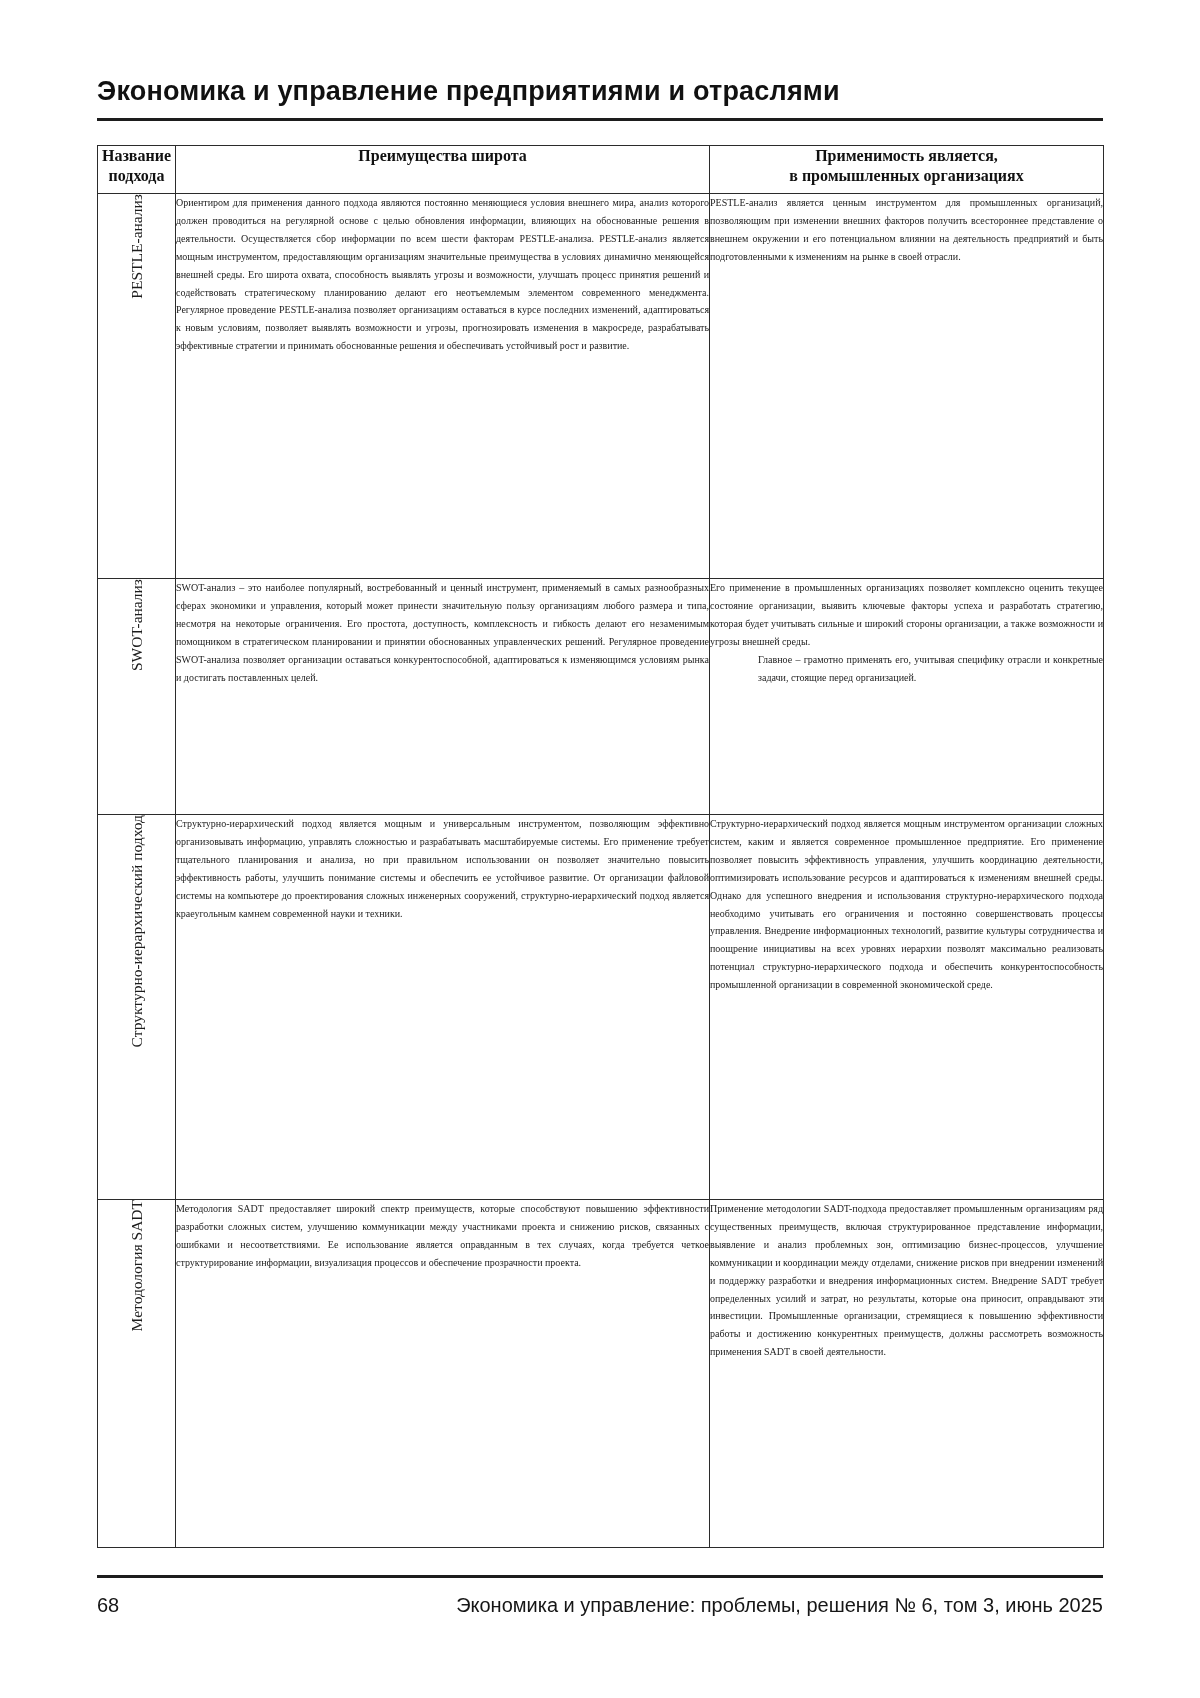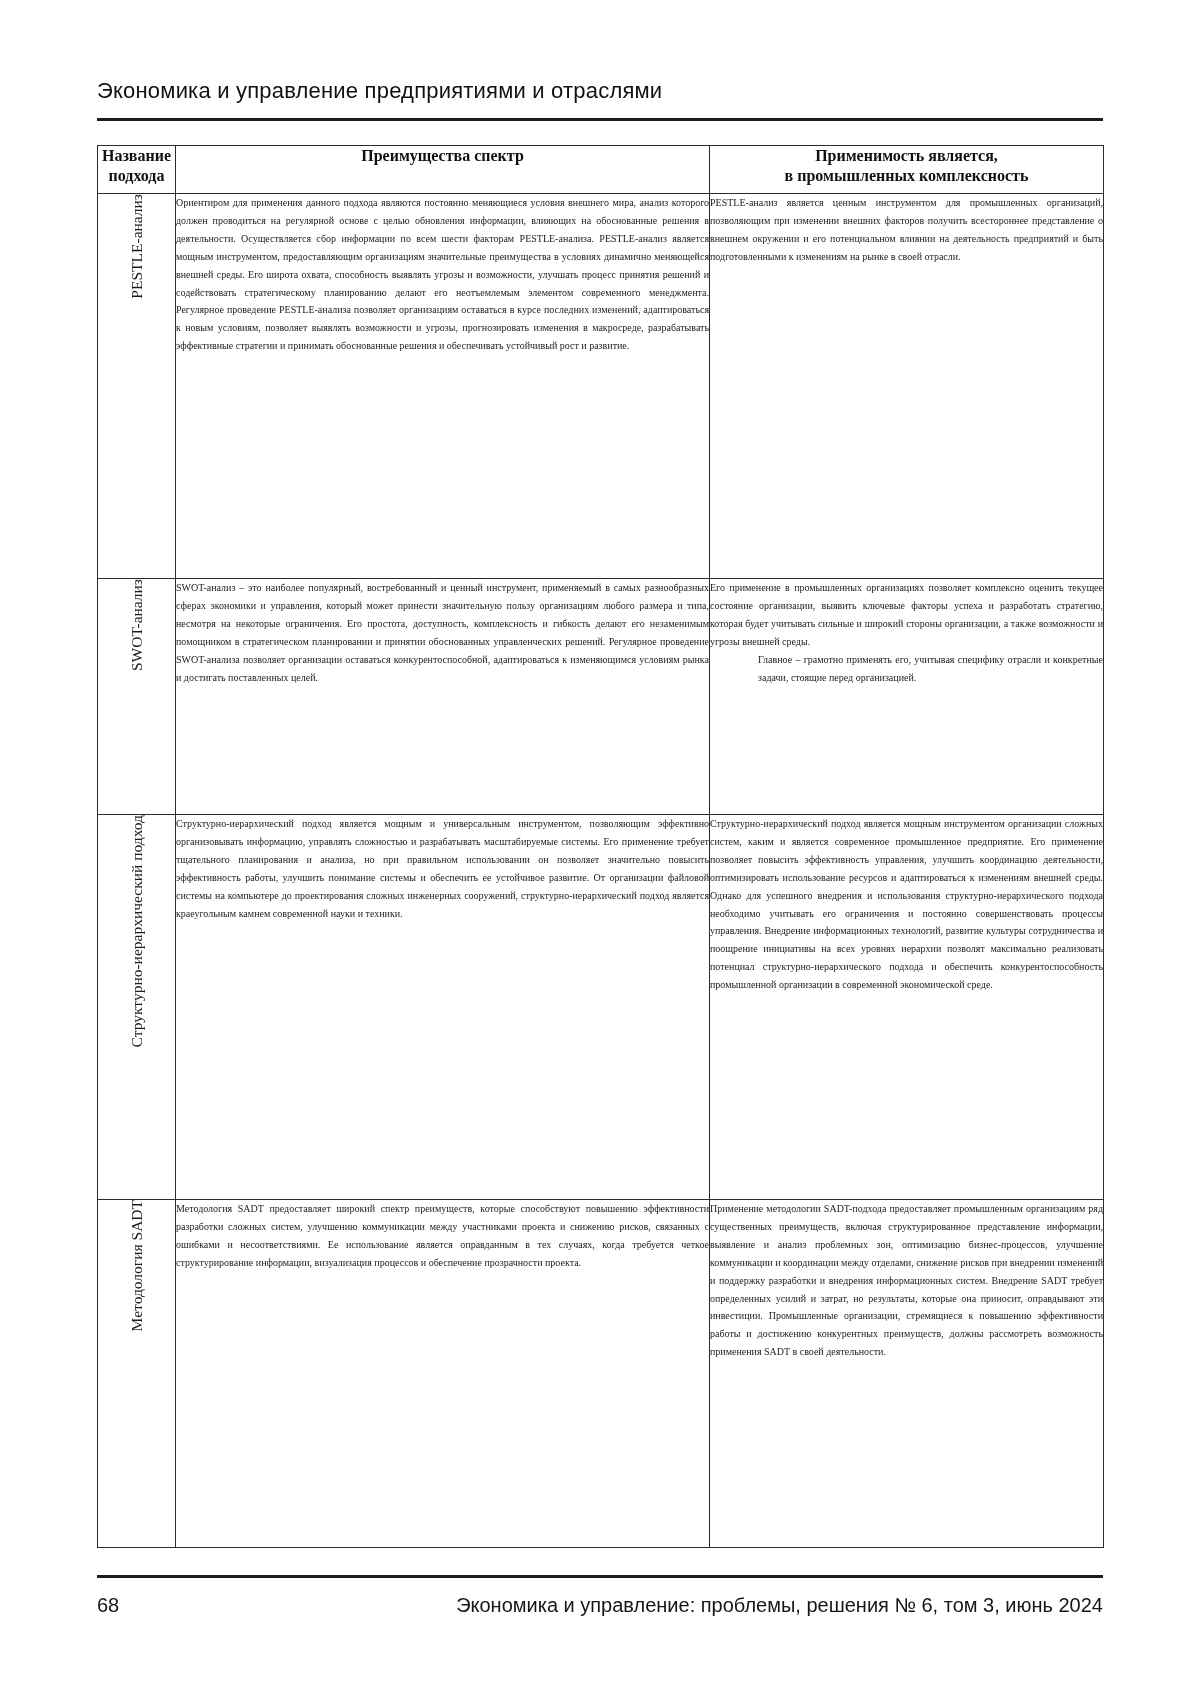--- a/index.html
+++ b/index.html
@@ -14,22 +14,22 @@
     font-family: "Liberation Serif", serif;
     color: #1c1c1c;
   }
   .content {
     width: 1006px;
     margin: 0 auto;
   }
   .running-head {
     margin-top: 76px;
     font-family: "Liberation Sans", sans-serif;
-    font-weight: normal;
-    font-size: 22px;
+    font-weight: bold;
+    font-size: 27px;
     line-height: 30px;
     letter-spacing: 0.2px;
     color: #111;
   }
   .head-rule {
     margin-top: 12px;
     height: 3px;
     background: #1d1d1d;
   }
   table.approaches {
@@ -114,24 +114,24 @@
 
   <table class="approaches">
     <colgroup>
       <col style="width:78px">
       <col style="width:534px">
       <col style="width:394px">
     </colgroup>
     <tbody>
         <tr class="hdr">
       <th class="hcell">Название подхода</th>
-      <th class="hcell">Преимущества спектр</th>
+      <th class="hcell">Преимущества широта</th>
       <th class="hcell">
         <div>Применимость является,</div>
-        <div>в промышленных комплексность</div>
+        <div>в промышленных организациях</div>
       </th>
     </tr>
 
     <tr class="r1">
       <td class="labelcell">
         <div class="vlabel">PESTLE-анализ</div>
       </td>
       <td class="bodycell">
         <p>Ориентиром для применения данного подхода являются постоянно меняющиеся условия внешнего мира, анализ которого должен проводиться на регулярной основе с целью обновления информации, влияющих на обоснованные решения в деятельности. Осуществляется сбор информации по всем шести факторам PESTLE-анализа. PESTLE-анализ является мощным инструментом, предоставляющим организациям значительные преимущества в условиях динамично меняющейся внешней среды. Его широта охвата, способность выявлять угрозы и возможности, улучшать процесс принятия решений и содействовать стратегическому планированию делают его неотъемлемым элементом современного менеджмента. Регулярное проведение PESTLE-анализа позволяет организациям оставаться в курсе последних изменений, адаптироваться к новым условиям, позволяет выявлять возможности и угрозы, прогнозировать изменения в макросреде, разрабатывать эффективные стратегии и принимать обоснованные решения и обеспечивать устойчивый рост и развитие.</p>
       </td>
@@ -176,16 +176,16 @@
         <p>Применение методологии SADT-подхода предоставляет промышленным организациям ряд существенных преимуществ, включая структурированное представление информации, выявление и анализ проблемных зон, оптимизацию бизнес-процессов, улучшение коммуникации и координации между отделами, снижение рисков при внедрении изменений и поддержку разработки и внедрения информационных систем. Внедрение SADT требует определенных усилий и затрат, но результаты, которые она приносит, оправдывают эти инвестиции. Промышленные организации, стремящиеся к повышению эффективности работы и достижению конкурентных преимуществ, должны рассмотреть возможность применения SADT в своей деятельности.</p>
       </td>
     </tr>
   </tbody>
     </table>
 
   <div class="footer-rule"></div>
 
   <div class="footer-line">
     <span>68</span>
-    <span>Экономика и управление: проблемы, решения № 6, том 3, июнь 2024</span>
+    <span>Экономика и управление: проблемы, решения № 6, том 3, июнь 2025</span>
   </div>
 
 </div>
 
 </body></html>

